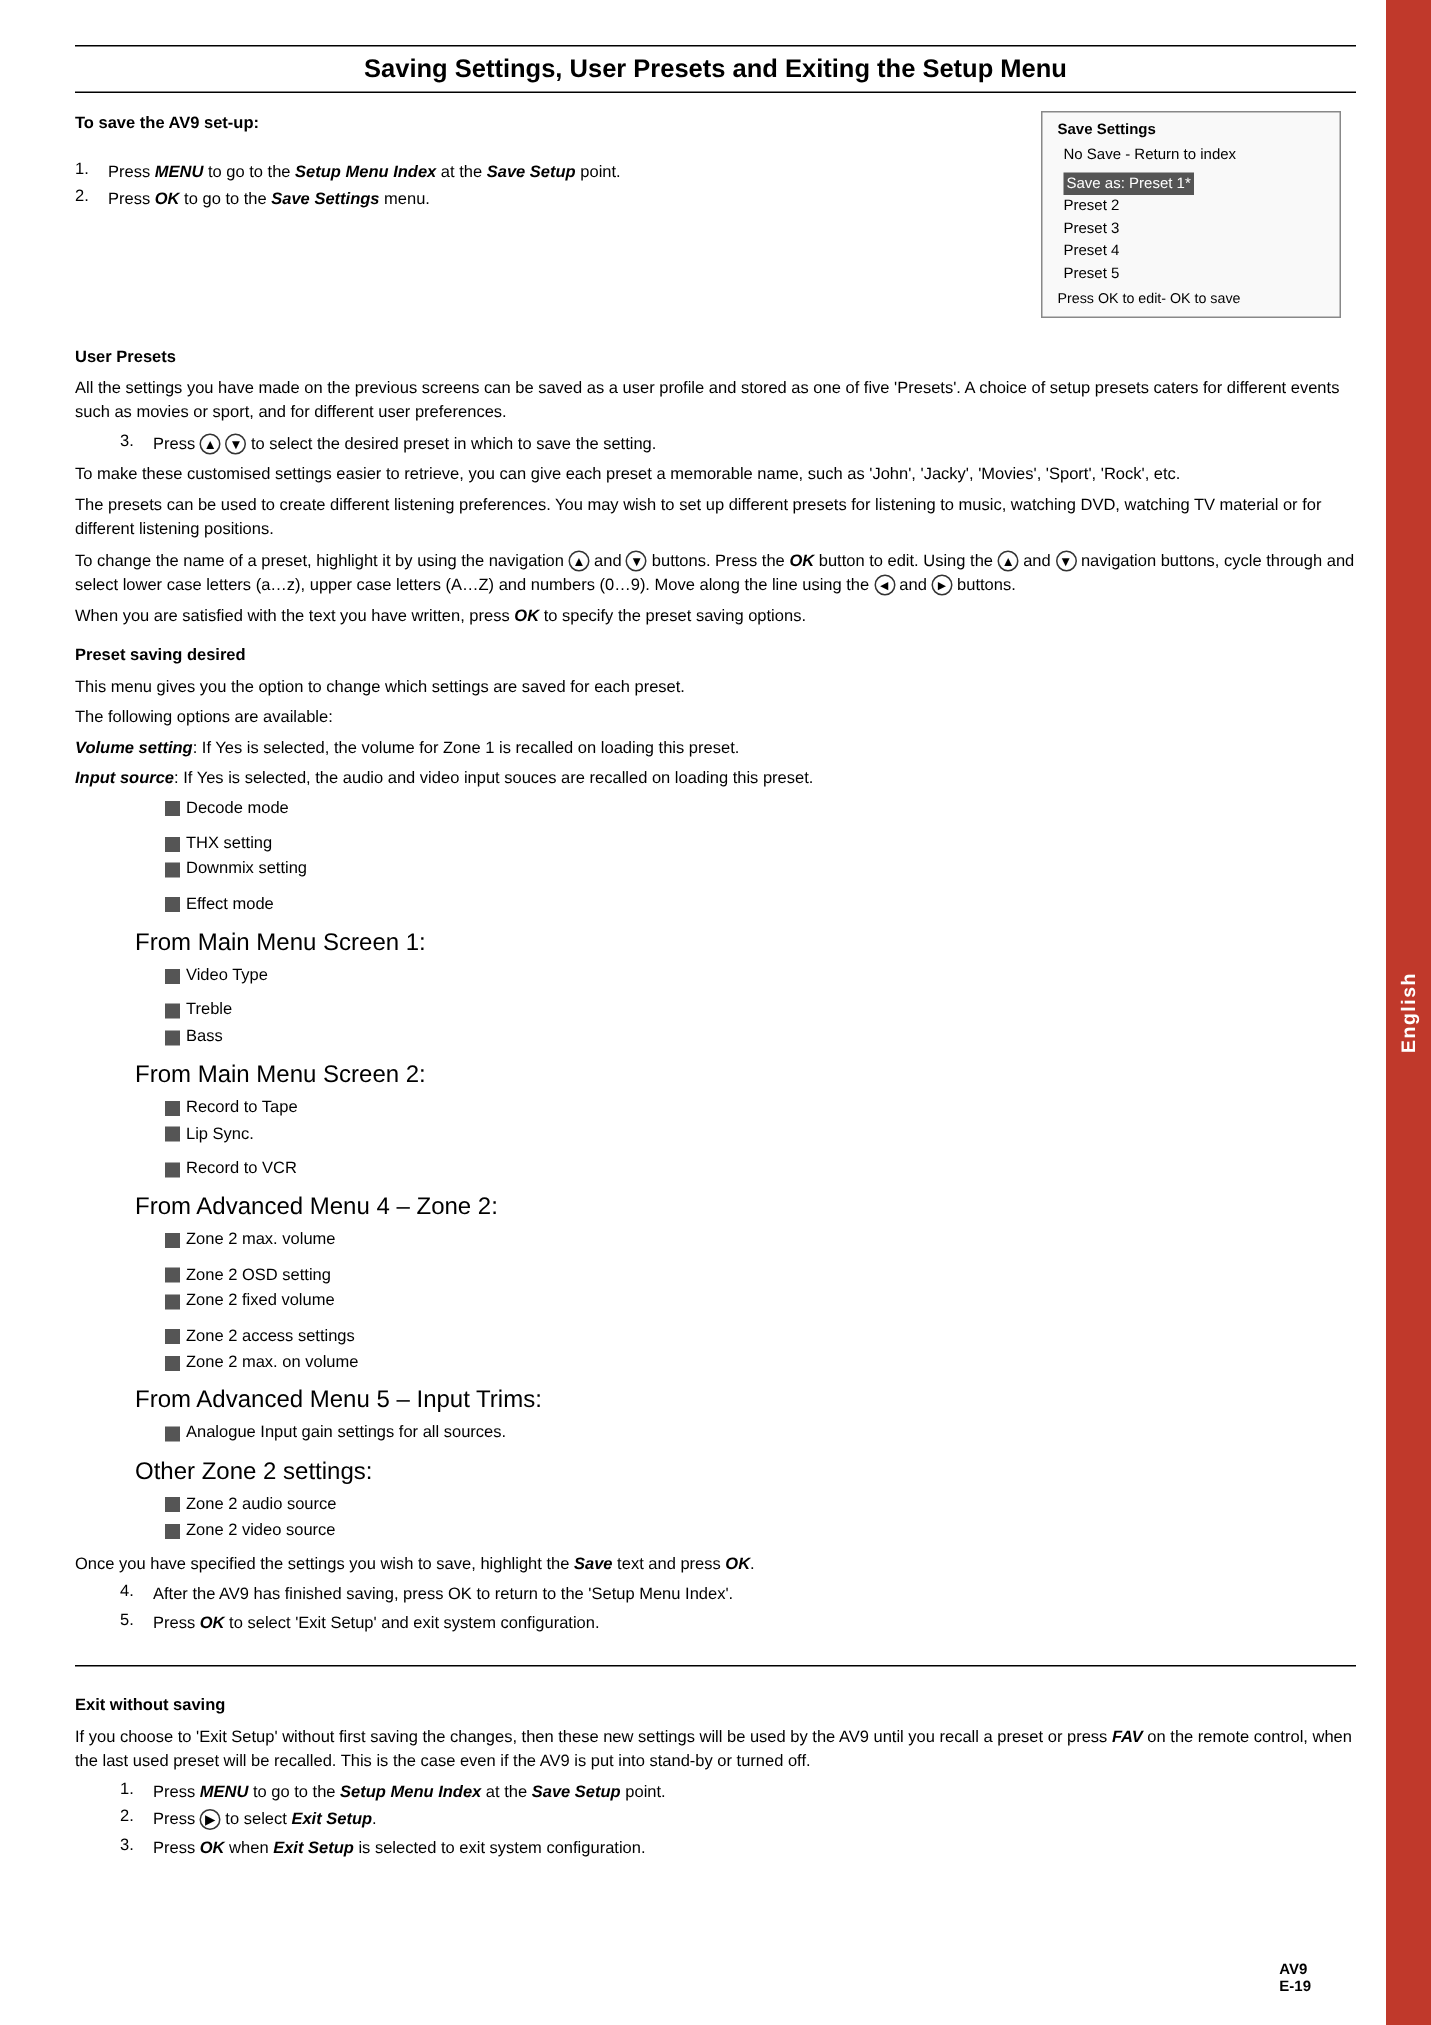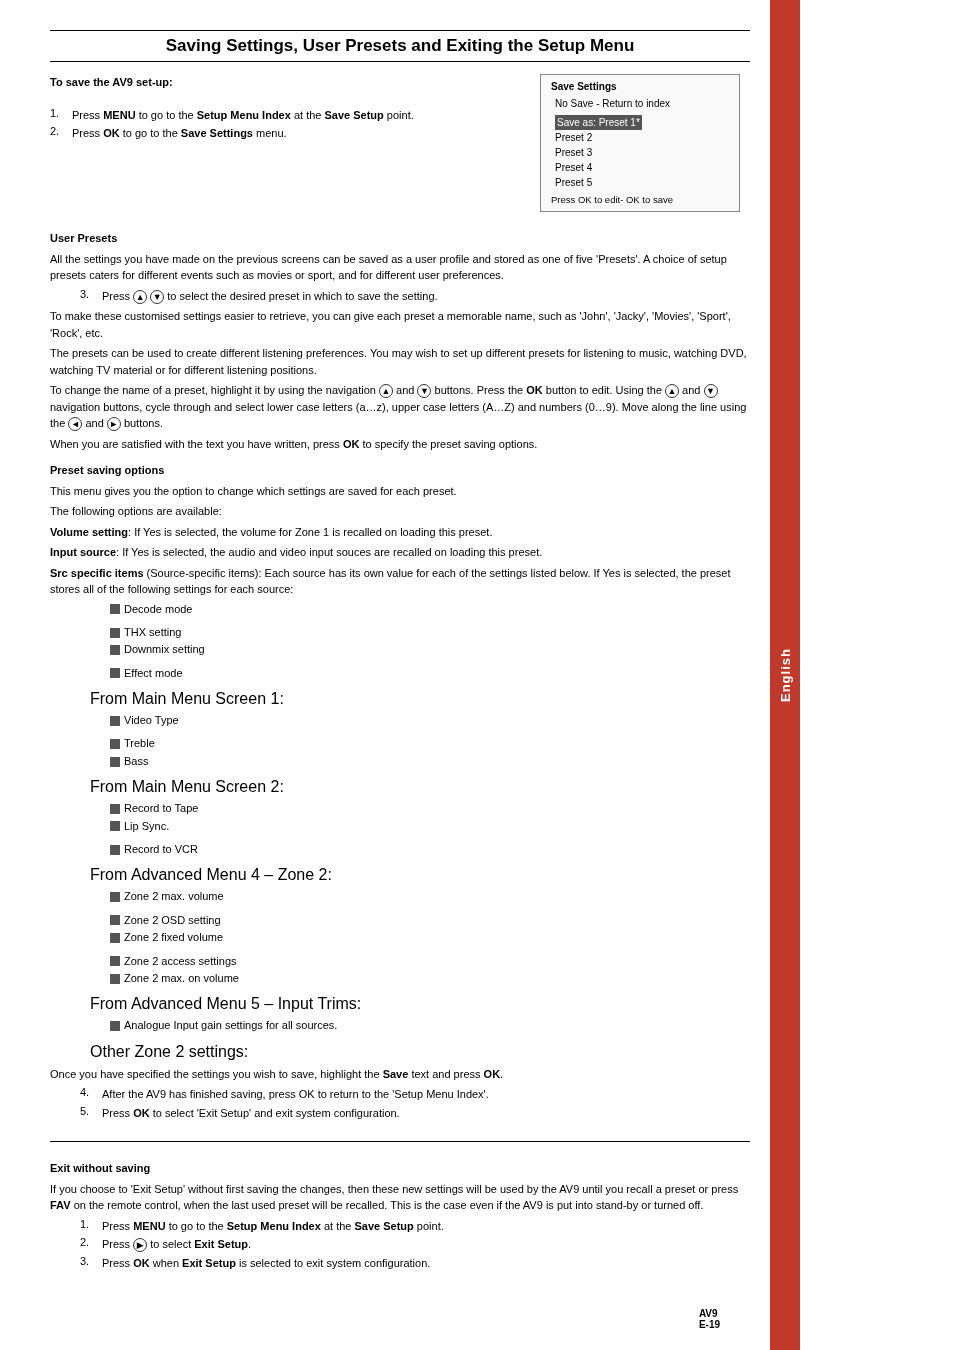--- a/index.html
+++ b/index.html
@@ -8,21 +8,21 @@
       font-size: 11px;
       background: #fff;
       color: #000;
       width: 954px;
       min-height: 1350px;
       position: relative;
     }
 
     .page-wrapper {
       display: flex;
-      width: 800px;
+      width: 954px;
       min-height: 1350px;
     }
 
     .main-content {
       flex: 1;
       padding: 30px 20px 30px 50px;
       position: relative;
     }
 
     .right-sidebar {
@@ -66,21 +66,21 @@
       margin-top: 10px;
       margin-bottom: 4px;
     }
 
     p {
       font-size: 11px;
       line-height: 1.5;
       margin-bottom: 4px;
     }
 
-    .bold { font-weight: bold; }
+    .bold { font-weight: bold; font-style: italic; }
 
     .screen-box {
       border: 1px solid #888;
       background: #f9f9f9;
       padding: 6px 10px;
       margin-left: 40px;
       margin-bottom: 8px;
       font-size: 10px;
       width: 200px;
       float: right;
@@ -253,33 +253,30 @@
       <p>
         To change the name of a preset, highlight it by using the navigation <span class="nav-btn">▲</span> and <span class="nav-btn">▼</span> buttons. Press the <span class="bold">OK</span> button to edit. Using the <span class="nav-btn">▲</span> and <span class="nav-btn">▼</span> navigation buttons, cycle through and select lower case letters (a…z), upper case letters (A…Z) and numbers (0…9). Move along the line using the <span class="nav-btn">◄</span> and <span class="nav-btn">►</span> buttons.
       </p>
 
       <p>
         When you are satisfied with the text you have written, press <span class="bold">OK</span> to specify the preset saving options.
       </p>
     </div>
 
     <div>
-      <p class="subsection-heading">Preset saving options</p>
+      <p class="subsection-heading">Preset saving desired</p>
       <p>This menu gives you the option to change which settings are saved for each preset.</p>
       <p>The following options are available:</p>
 
       <p>
         <span class="bold">Volume setting</span><span>: If Yes is selected, the volume for Zone 1 is recalled on loading this preset.</span>
       </p>
       <p>
         <span class="bold">Input source</span><span>: If Yes is selected, the audio and video input souces are recalled on loading this preset.</span>
       </p>
-      <p>
-        <span class="bold">Src specific items</span><span> (Source-specific items): Each source has its own value for each of the settings listed below. If Yes is selected, the preset stores all of the following settings for each source:</span>
-      </p>
 
       <div class="checkbox-list">
         <div class="checkbox-row">
           <div class="checkbox-col">
             <span class="checkbox-icon"></span>
             <span>Decode mode</span>
           </div>
           <div class="checkbox-col">
             <span class="checkbox-icon"></span>
             <span>THX setting</span>
@@ -371,20 +368,34 @@
       <div class="checkbox-list">
         <div class="checkbox-row">
           <div class="checkbox-col" style="min-width:350px;">
             <span class="checkbox-icon"></span>
             <span>Analogue Input gain settings for all sources.</span>
           </div>
         </div>
       </div>
 
       <p class="from-label">Other Zone 2 settings:</p>
+      <div class="checkbox-list">
+        <div class="checkbox-row">
+          <div class="checkbox-col">
+            <span class="checkbox-icon"></span>
+            <span>Zone 2 audio source</span>
+          </div>
+        </div>
+        <div class="checkbox-row">
+          <div class="checkbox-col">
+            <span class="checkbox-icon"></span>
+            <span>Zone 2 video source</span>
+          </div>
+        </div>
+      </div>
 
       <p>
         Once you have specified the settings you wish to save, highlight the <span class="bold">Save</span> text and press <span class="bold">OK</span>.
       </p>
 
       <div style="margin-left:30px;">
         <div class="step-row">
           <span class="step-num">4.</span>
           <span class="step-text">After the AV9 has finished saving, press OK to return to the 'Setup Menu Index'.</span>
         </div>

